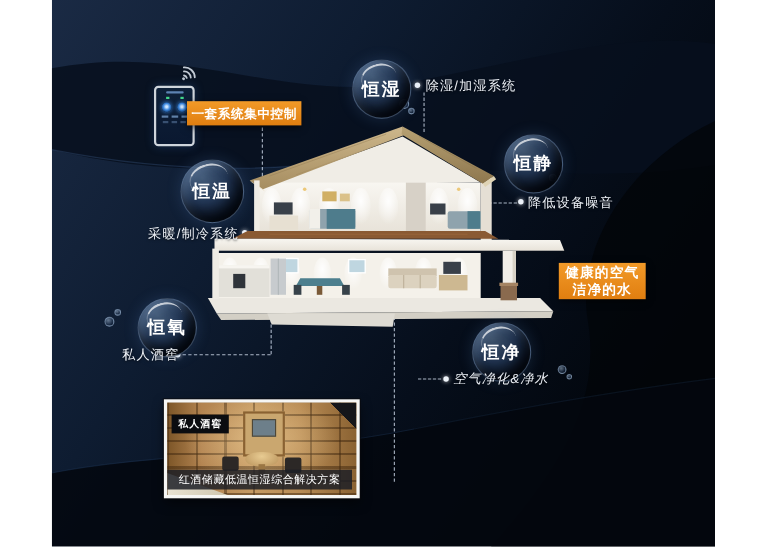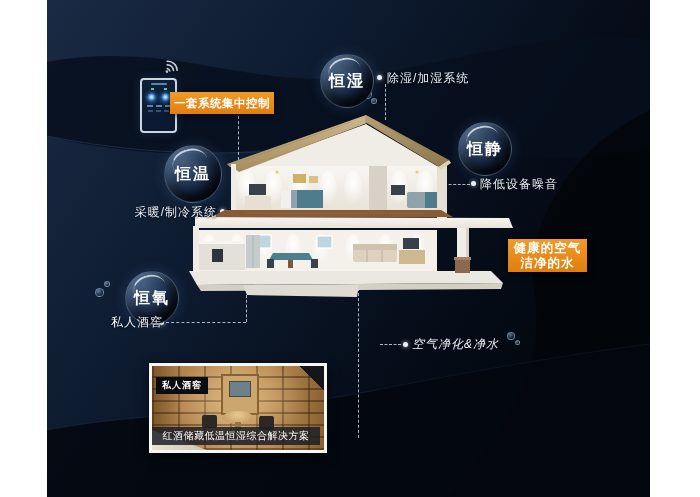--- a/index.html
+++ b/index.html
@@ -292,20 +292,24 @@
       <span>恒静</span>
     </div>
     <div class="bubble" style="left:117px;top:145px;width:56px;height:56px;">
       <i class="shine"></i>
       <span>恒温</span>
     </div>
     <div class="bubble" style="left:78px;top:271px;width:52px;height:52px;">
       <i class="shine"></i>
       <span>恒氧</span>
     </div>
+    <div class="bubble" style="left:382px;top:293px;width:52px;height:52px;">
+      <i class="shine"></i>
+      <span>恒净</span>
+    </div>
 
     <i class="minib" style="left:316px;top:90px;width:7px;height:7px;"></i>
     <i class="minib" style="left:324px;top:98px;width:4px;height:4px;"></i>
     <i class="minib" style="left:48px;top:288px;width:7px;height:7px;"></i>
     <i class="minib" style="left:57px;top:281px;width:4px;height:4px;"></i>
     <i class="minib" style="left:452px;top:158px;width:5px;height:5px;"></i>
     <i class="minib" style="left:460px;top:332px;width:6px;height:6px;"></i>
     <i class="minib" style="left:468px;top:340px;width:3px;height:3px;"></i>
 
     <div class="syslabel" style="left:340px;top:71px;">除湿/加湿系统</div>

